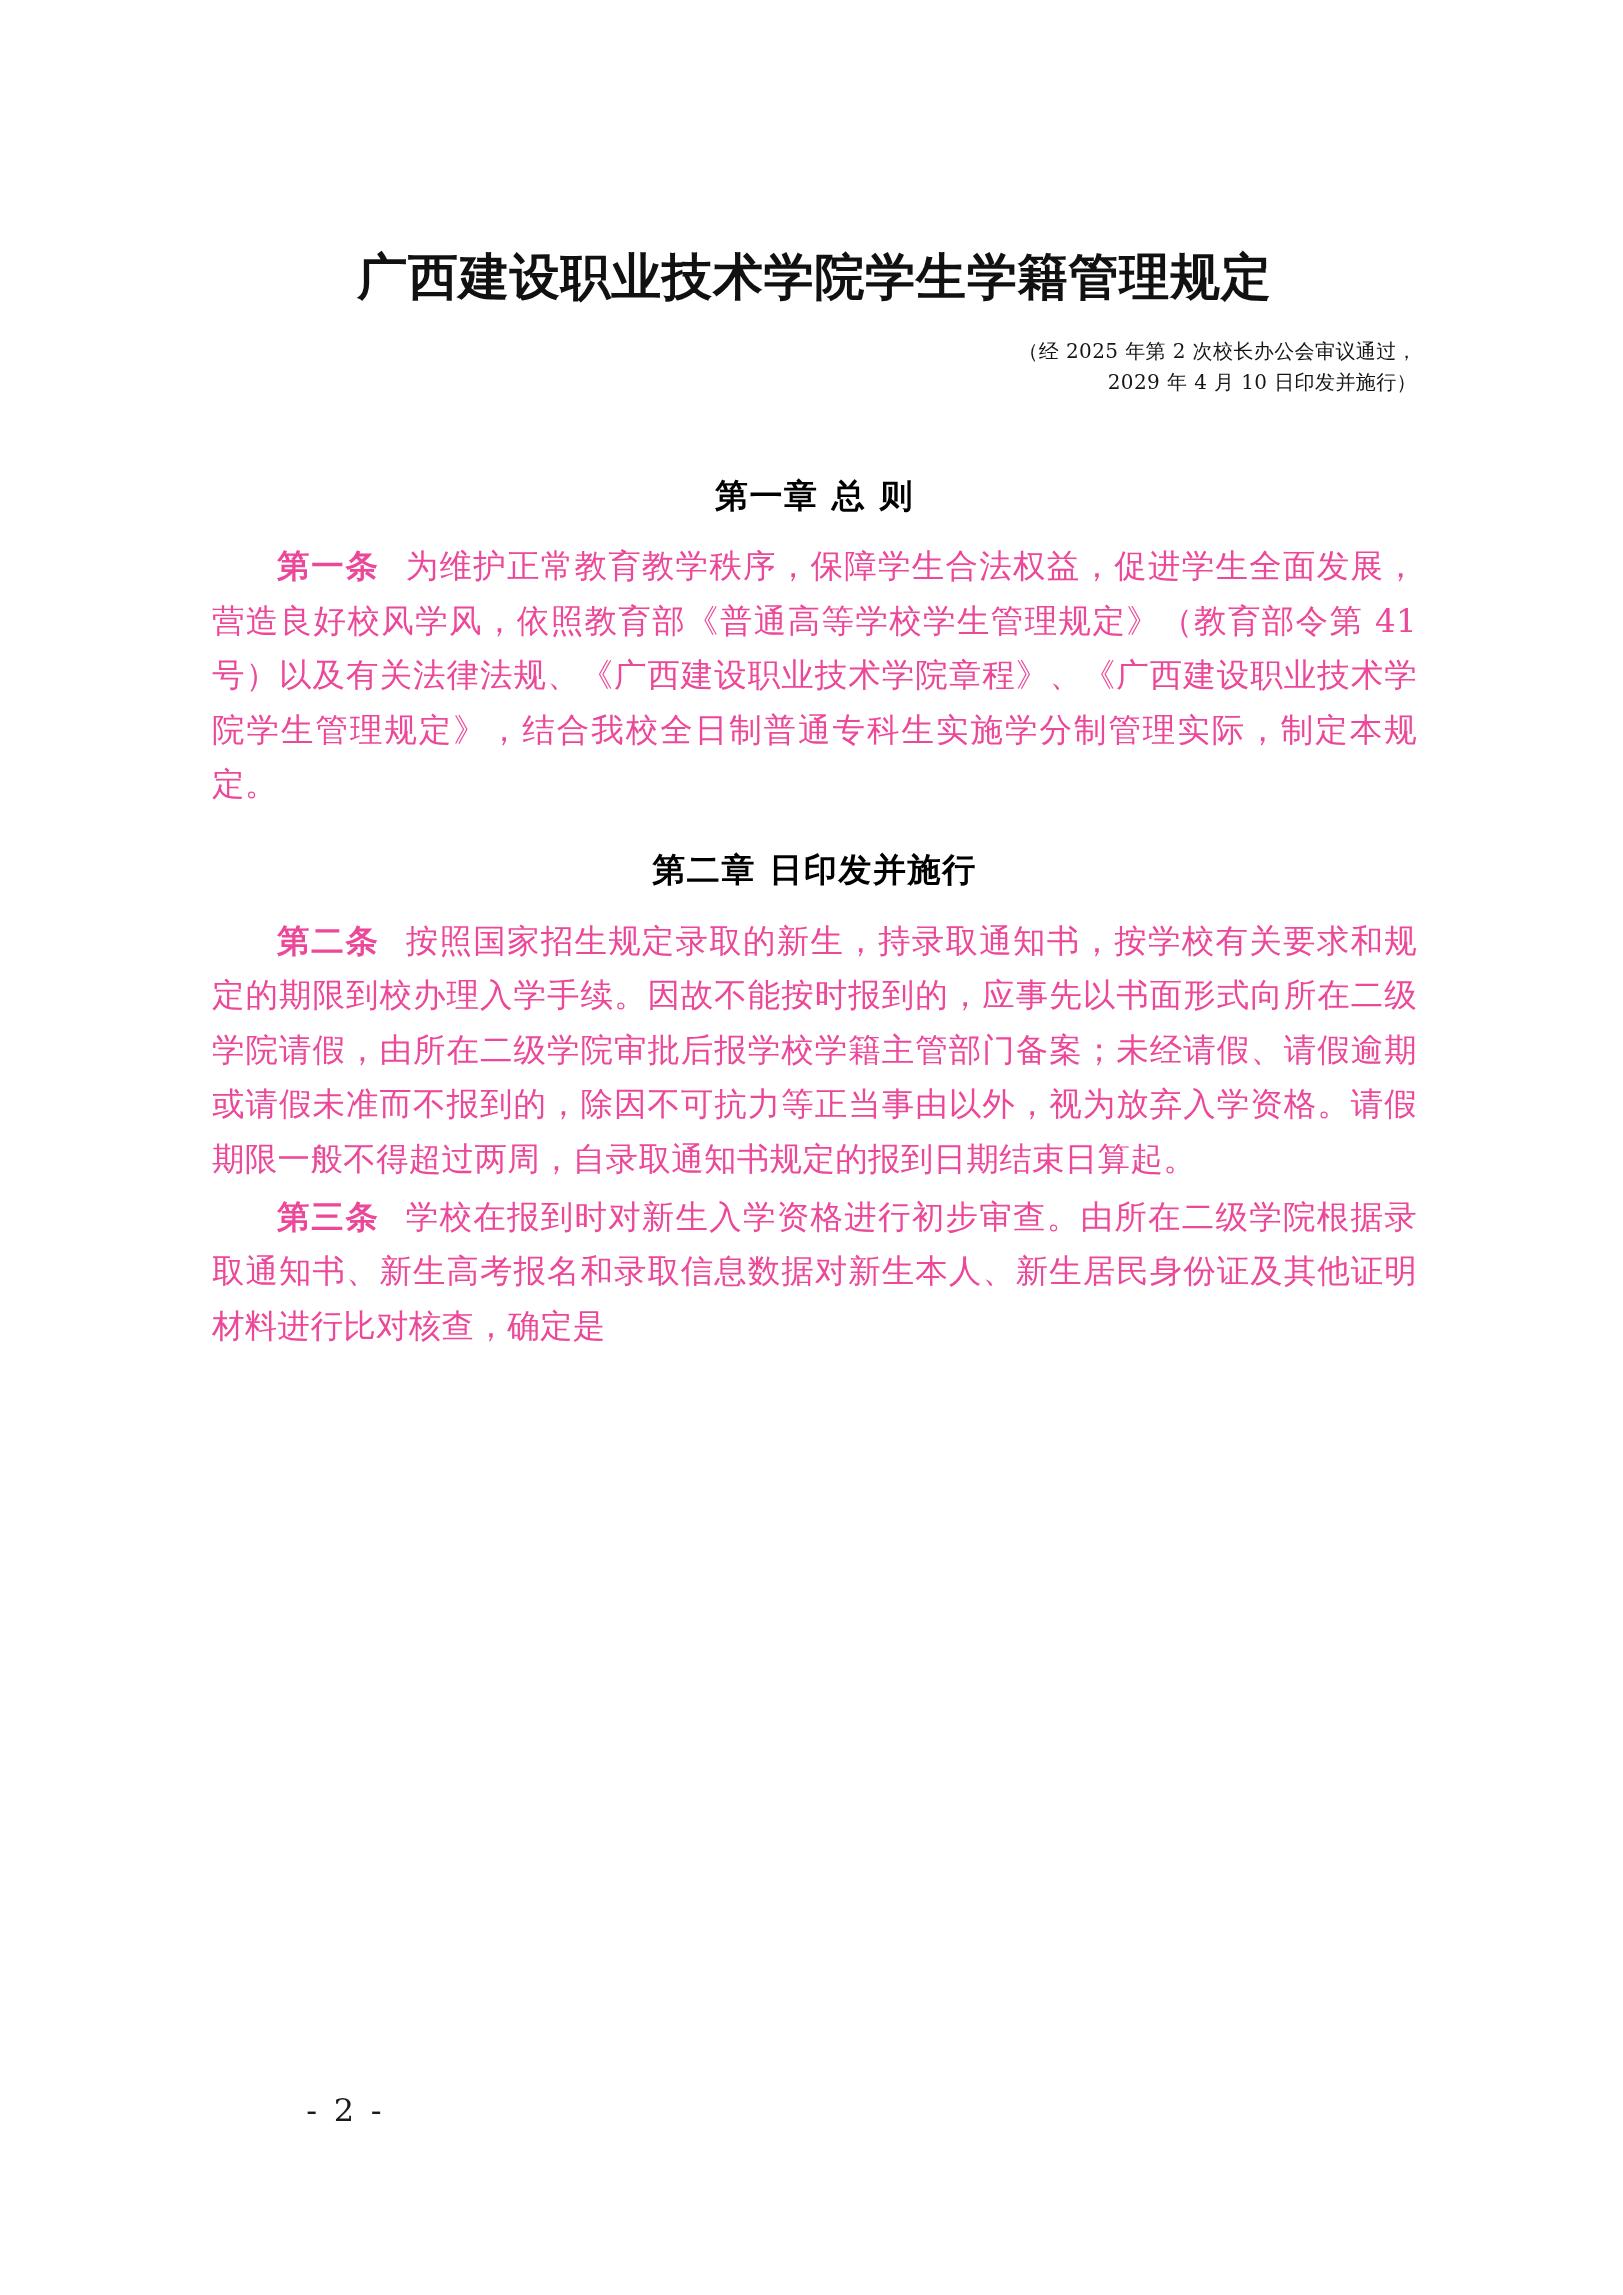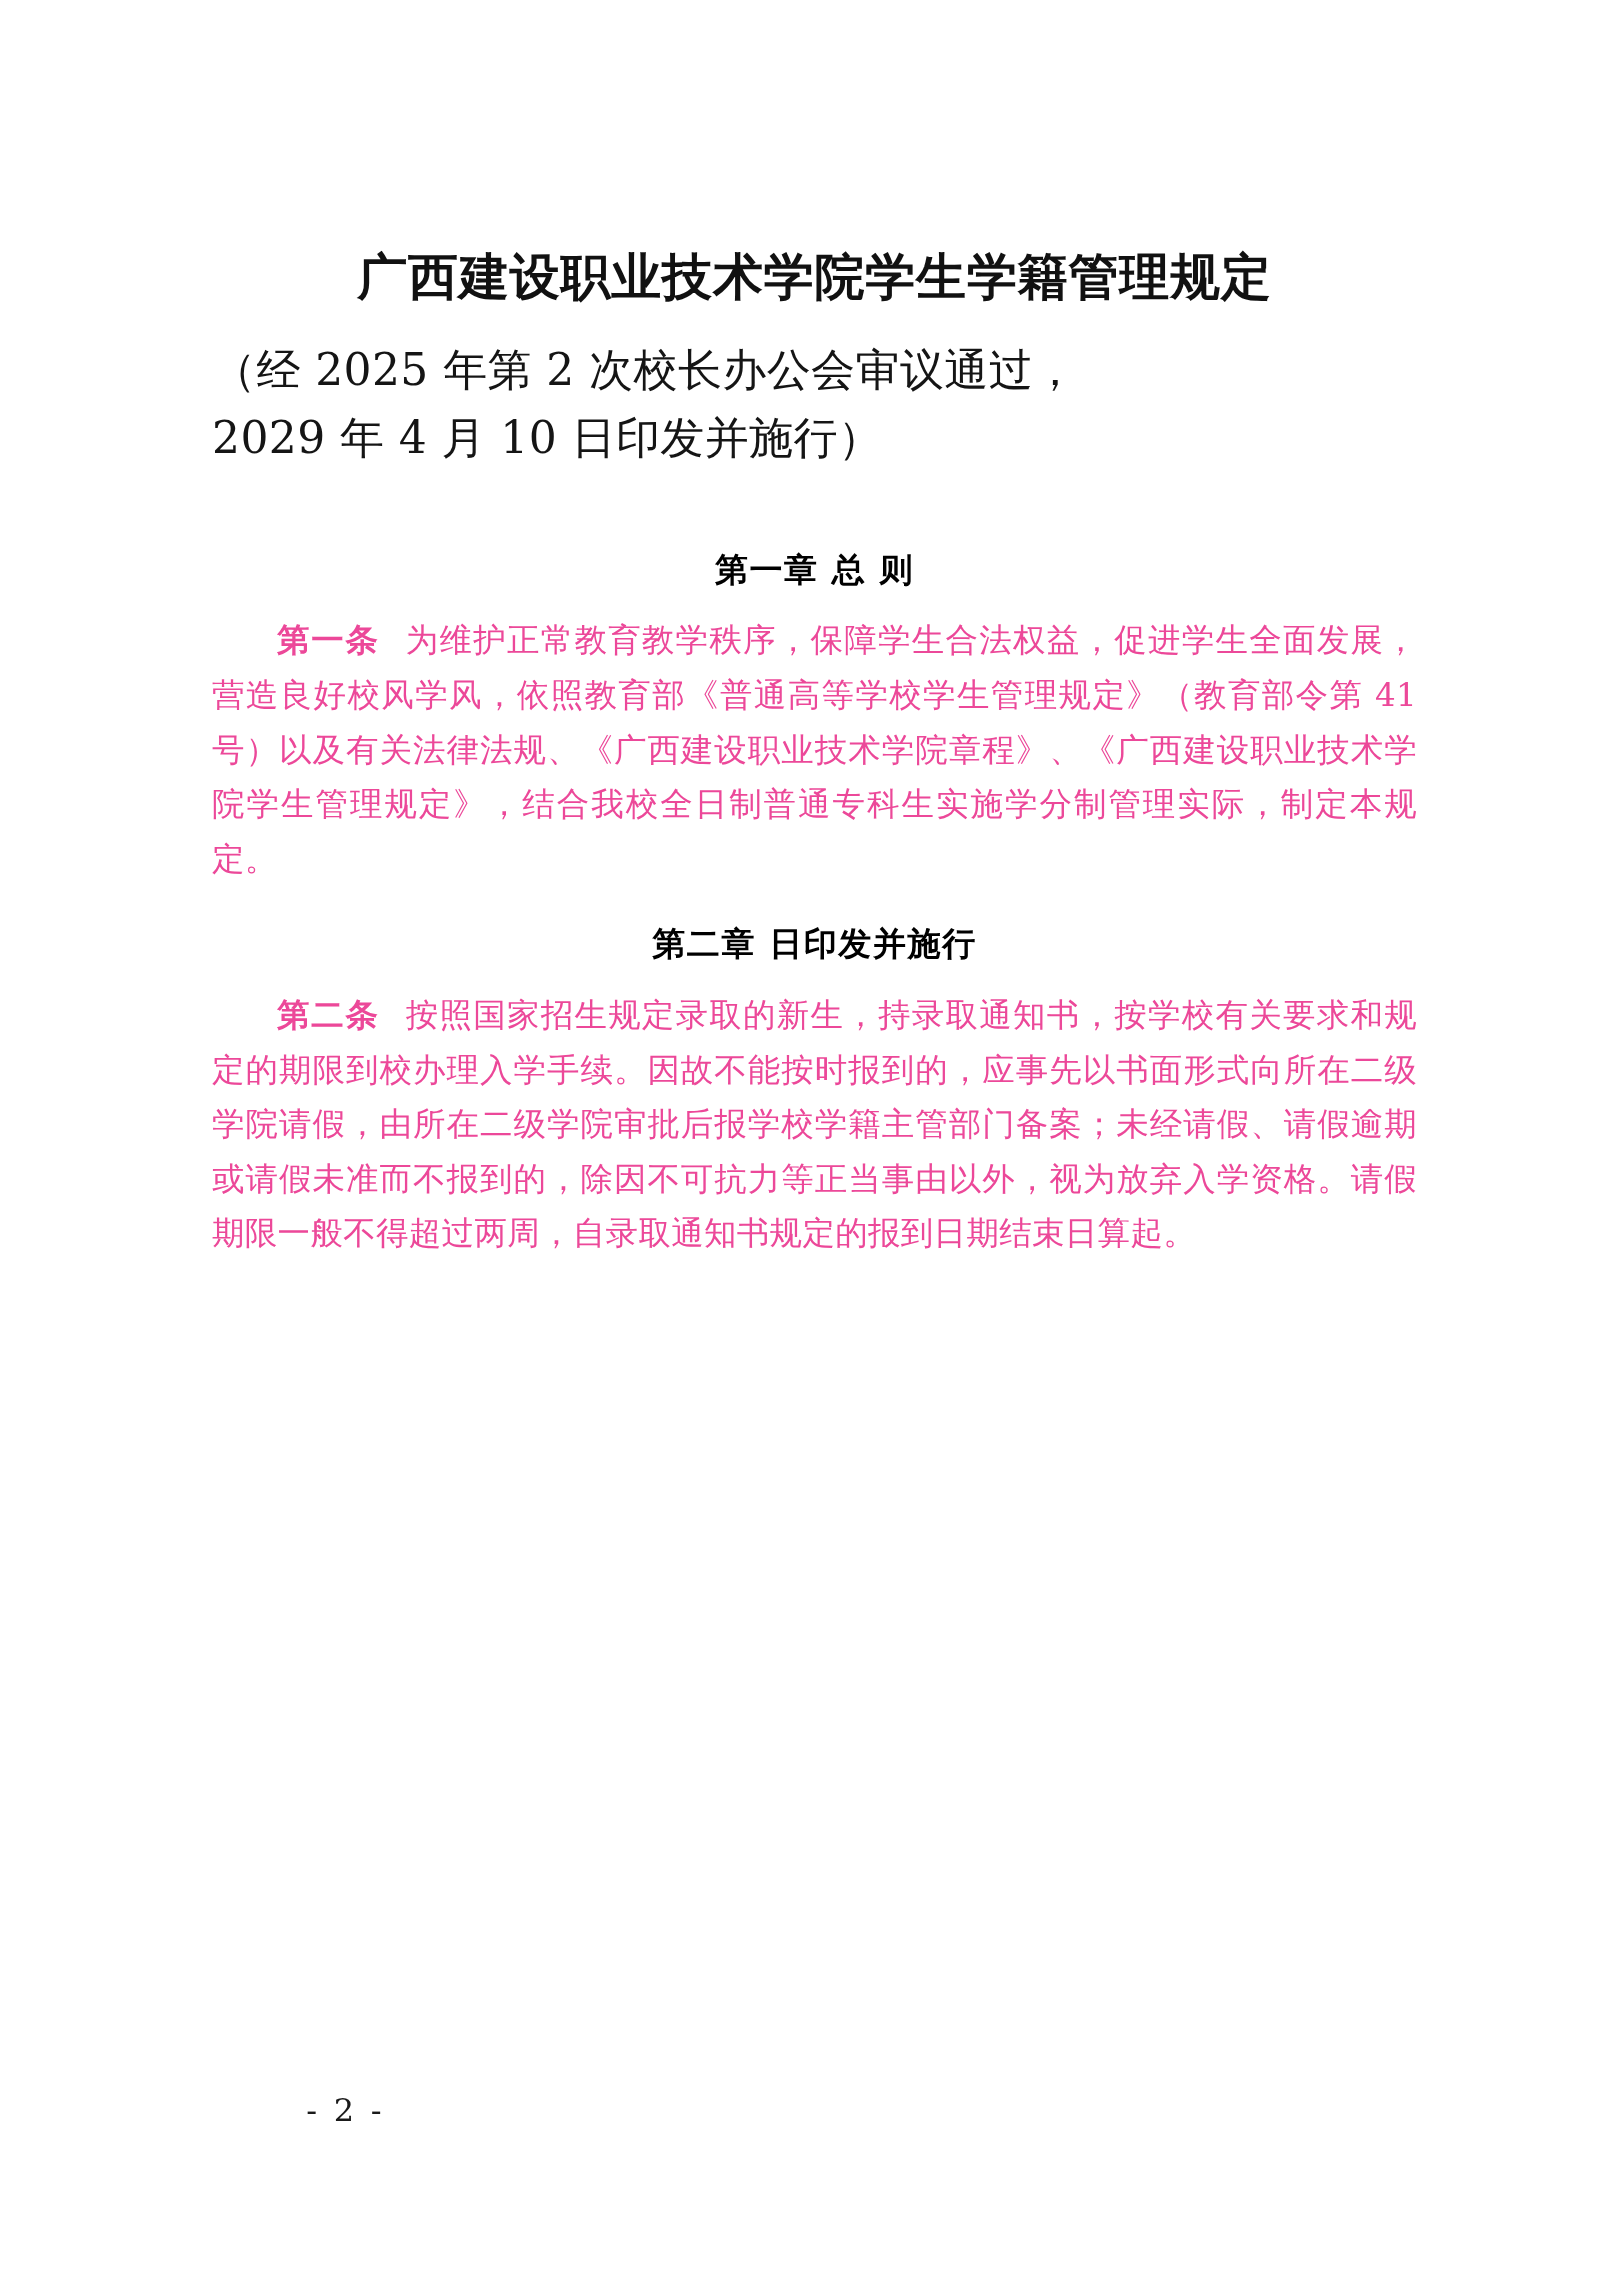--- a/index.html
+++ b/index.html
@@ -32,22 +32,22 @@
     font-family: "DejaVu Sans", "Liberation Sans", sans-serif;
     font-weight: 700;
     font-size: 50px;
     line-height: 1.25;
     text-align: center;
     letter-spacing: 0.8px;
     margin: 0 0 27px 0;
     color: #111111;
   }
   .subtitle-block {
-    text-align: left;
-    font-size: 44px;
+    text-align: right;
+    font-size: 20px;
     line-height: 1.55;
     letter-spacing: 0.4px;
     margin: 0 0 76px 0;
     color: #151515;
   }
   .subtitle-line {
     display: block;
     white-space: nowrap;
   }
   .chapter-heading {
@@ -114,20 +114,23 @@
     <p class="para">
       <span class="art-label">第一条</span><span class="art-gap"></span><span>为维护正常教育教学秩序，保障学生合法权益，促进学生全面发展，营造良好校风学风，依照教育部《普通高等学校学生管理规定》（教育部令第 41 号）以及有关法律法规、《广西建设职业技术学院章程》、《广西建设职业技术学院学生管理规定》，结合我校全日制普通专科生实施学分制管理实际，制定本规定。</span>
     </p>
 
     <h2 class="chapter-heading">第二章  日印发并施行</h2>
 
     <p class="para">
       <span class="art-label">第二条</span><span class="art-gap"></span><span>按照国家招生规定录取的新生，持录取通知书，按学校有关要求和规定的期限到校办理入学手续。因故不能按时报到的，应事先以书面形式向所在二级学院请假，由所在二级学院审批后报学校学籍主管部门备案；未经请假、请假逾期或请假未准而不报到的，除因不可抗力等正当事由以外，视为放弃入学资格。请假期限一般不得超过两周，自录取通知书规定的报到日期结束日算起。</span>
     </p>
 
+    <p class="para">
+      <span class="art-label">第三条</span><span class="art-gap"></span><span>学校在报到时对新生入学资格进行初步审查。由所在二级学院根据录取通知书、新生高考报名和录取信息数据对新生本人、新生居民身份证及其他证明材料进行比对核查，确定是</span>
+    </p>
 
   </div>
 
   <div class="page-number">
     <span class="pn-inner">- 2 -</span>
   </div>
 </div>
 
 
 </body></html>

